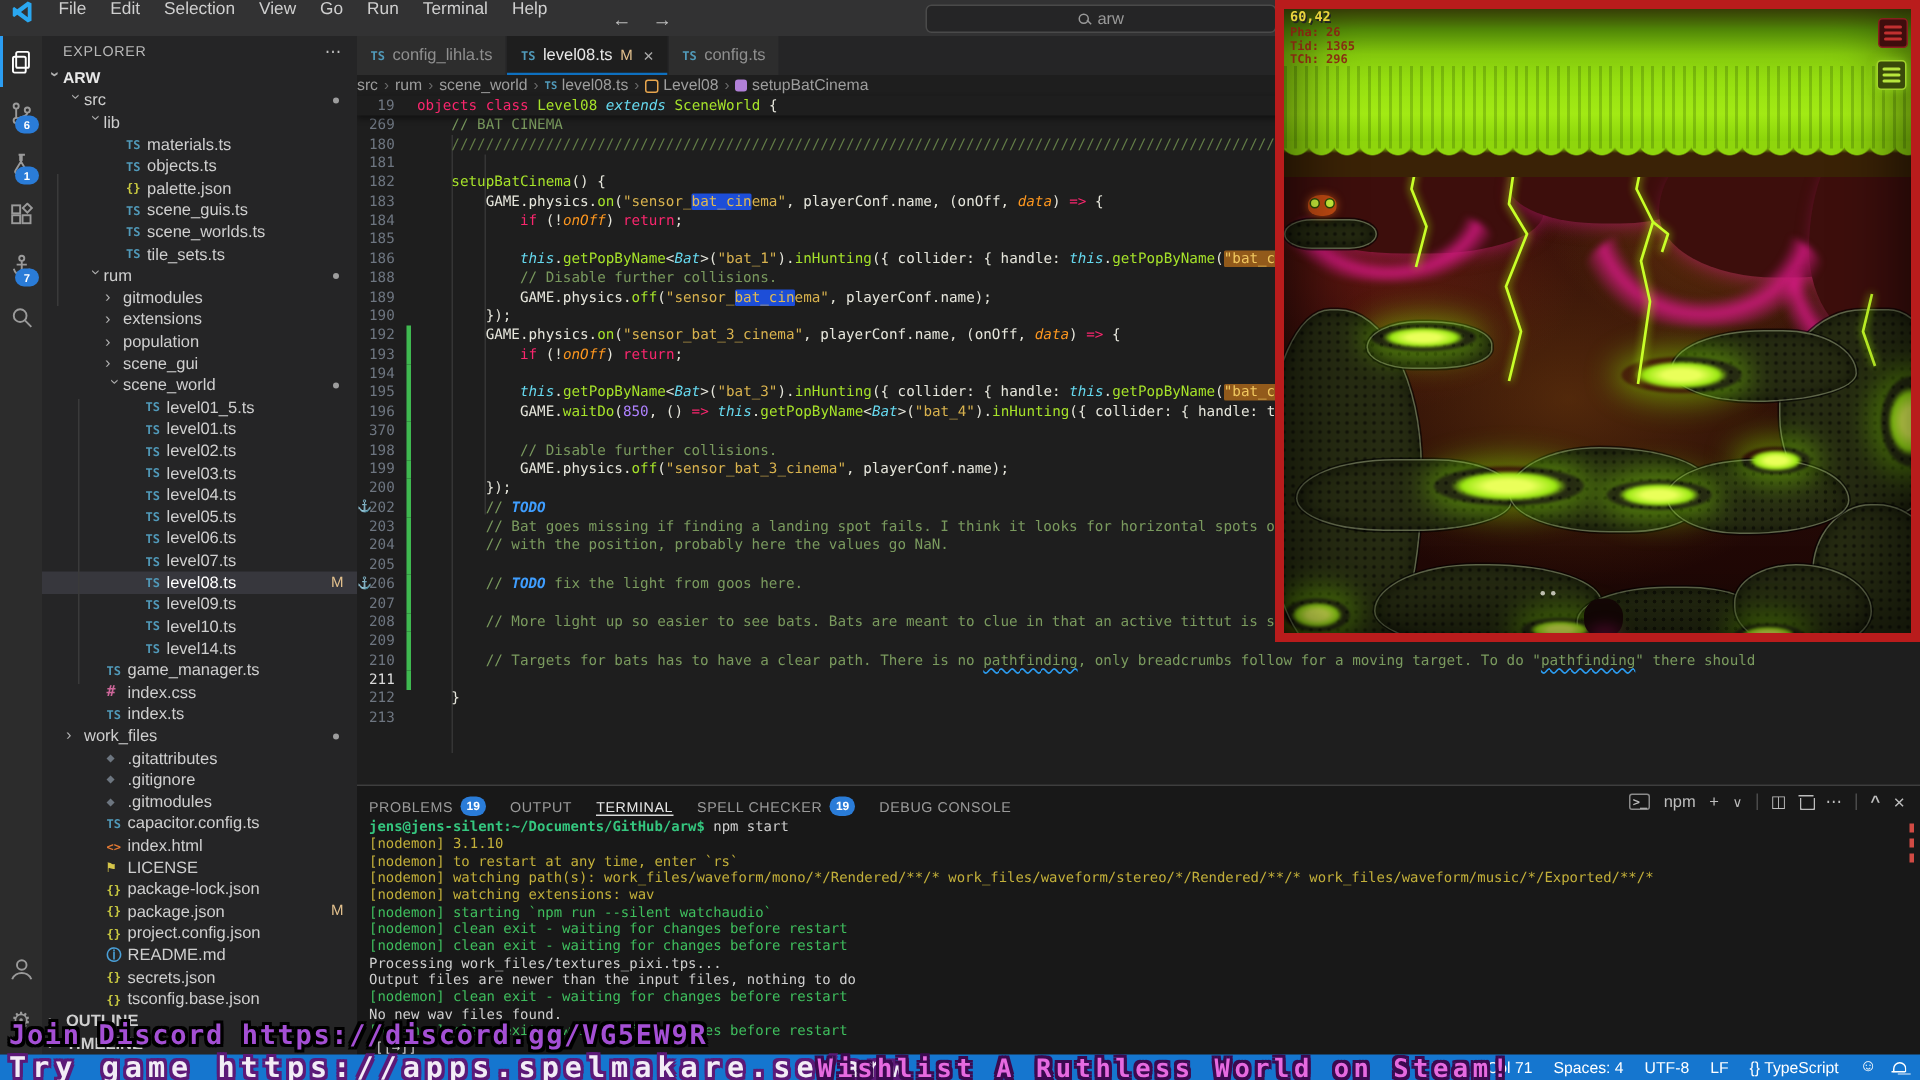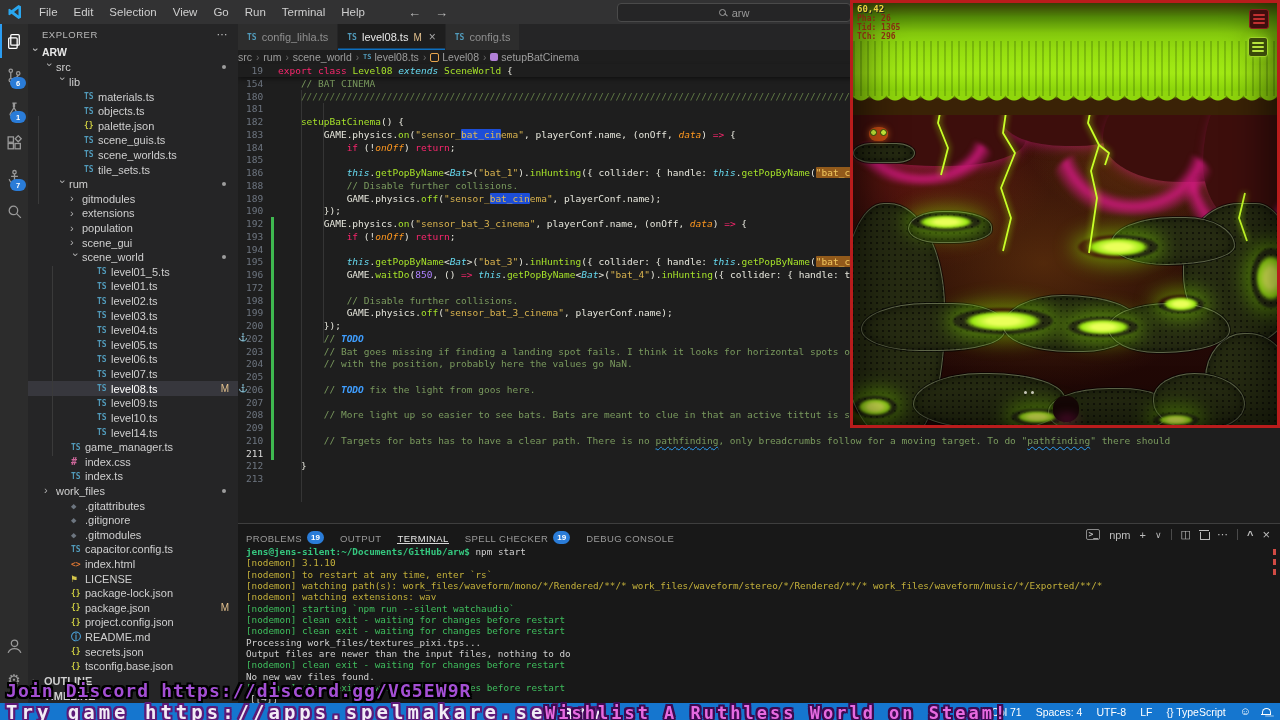--- a/index.html
+++ b/index.html
@@ -1,20 +1,20 @@
 <!DOCTYPE html>
 <html><head>
 <meta charset="utf-8">
 <style>
   html,body{margin:0;padding:0;background:#111;}
   #stage{position:relative;width:1280px;height:720px;background:#1e1e1e;overflow:hidden;
          font-family:"Liberation Sans",sans-serif;color:#ccc;}
   
   #titlebar{position:absolute;left:0;top:0;width:1280px;height:24px;background:#323233;
-            display:flex;align-items:center;font-size:11.5px;color:#cfcfcf;z-index:2;}
+            display:flex;font-size:11.5px;color:#cfcfcf;z-index:2;}
   #vscode-logo{width:16px;height:16px;margin:0 8px 0 7px;flex:none;}
   .menu-item{padding:0 8px;cursor:default;}
   #nav-arrows{position:absolute;left:408px;top:0;height:24px;display:flex;align-items:center;gap:14px;
               color:#bdbdbd;font-size:13px;}
   #searchbox{position:absolute;left:617px;top:3px;width:232px;height:17px;background:#252526;
              border:1px solid #4a4a4a;border-radius:4px;display:flex;align-items:center;justify-content:center;
              gap:5px;color:#9a9a9a;font-size:11px;}
   .mag{position:relative;width:8px;height:8px;flex:none;}
   .mag::before{content:"";position:absolute;left:0;top:0;width:5px;height:5px;border:1.3px solid #9a9a9a;border-radius:50%;}
   .mag::after{content:"";position:absolute;left:5.5px;top:5.5px;width:3.5px;height:1.3px;background:#9a9a9a;transform:rotate(45deg);}
@@ -107,21 +107,21 @@
              display:flex;align-items:center;justify-content:flex-end;color:#fff;font-size:10.5px;}
   .sitem{margin-right:14px;white-space:nowrap;}
   #status-icons{display:flex;align-items:center;gap:10px;margin-right:10px;}
   .smiley{font-size:11px;line-height:1;}
   .bell{position:relative;width:9px;height:10px;}
   .bell::before{content:"";position:absolute;left:1px;top:1px;width:7px;height:6px;background:transparent;border:1.2px solid #fff;
                 border-bottom:none;border-radius:5px 5px 0 0;}
   .bell::after{content:"";position:absolute;left:0;top:7px;width:9px;height:1.2px;background:#fff;box-shadow:4px 1.5px 0 -0.2px #fff;}
   
   #game{position:absolute;left:850px;top:0;width:430px;height:428px;z-index:5;background:#1d0705;
-        border:3px solid #b91c1c;box-sizing:border-box;overflow:hidden;}
+        border:6px solid #b91c1c;box-sizing:border-box;overflow:hidden;}
   #game .layer{position:absolute;left:0;top:0;right:0;bottom:0;}
   #g-base{background:
      radial-gradient(220px 160px at 320px 120px, rgba(190,120,20,.45), transparent 70%),
      radial-gradient(260px 180px at 190px 260px, rgba(150,90,18,.38), transparent 70%),
      radial-gradient(200px 140px at 60px 170px, rgba(130,30,22,.5), transparent 70%),
      linear-gradient(180deg,#41100b,#2a0b07 55%,#1d0705);}
   #g-top{position:absolute;left:0;top:0;width:424px;height:112px;
      background:linear-gradient(180deg,#57640a 0px,#6ab10a 14px,#8fd90e 30px,#a2ea14 70px,#86cf08 92px,#3a2206 96px);}
   #g-top::after{content:"";position:absolute;left:0;top:88px;width:100%;height:20px;
      background:radial-gradient(circle at 8px 0px,#8fd60c 9px,transparent 10px);background-size:17px 20px;background-repeat:repeat-x;}
@@ -484,21 +484,21 @@
       <span class="crumb">
         <span class="bc-mth"></span>
         <span>setupBatCinema</span>
       </span>
     </div>
   <div class="iguide" style="left:301px;top:90px;height:412px;"></div>
   <div class="iguide" style="left:323px;top:103px;height:240px;"></div>
   <div id="code-area">
     <div id="code-lines">
         <div class="cl">
-          <span class="lnum">154</span>
+          <span class="lnum">269</span>
           <span class="ltext"><span class="c-cmt">    // BAT CINEMA</span></span>
         </div>
         <div class="cl">
           <span class="lnum">180</span>
           <span class="ltext"><span class="c-cmt2">    //////////////////////////////////////////////////////////////////////////////////////////////////////////////////////////////////////////////////////////</span></span>
         </div>
         <div class="cl">
           <span class="lnum">181</span>
           <span class="ltext"></span>
         </div>
@@ -553,21 +553,21 @@
           <span class="lnum">195</span>
           <span class="chbar"></span>
           <span class="ltext"><span class="c-pln">            </span><span class="c-typ">this</span><span class="c-pln">.</span><span class="c-fn">getPopByName</span><span class="c-pln">&lt;</span><span class="c-typ">Bat</span><span class="c-pln">&gt;(</span><span class="c-str">"bat_3"</span><span class="c-pln">).</span><span class="c-fn">inHunting</span><span class="c-pln">({ collider: { handle: </span><span class="c-typ">this</span><span class="c-pln">.</span><span class="c-fn">getPopByName</span><span class="c-pln">(</span><span class="c-m2">"bat_ci</span></span>
         </div>
         <div class="cl">
           <span class="lnum">196</span>
           <span class="chbar"></span>
           <span class="ltext"><span class="c-pln">            GAME.</span><span class="c-fn">waitDo</span><span class="c-pln">(</span><span class="c-num">850</span><span class="c-pln">, () </span><span class="c-kw">=&gt;</span><span class="c-pln"> </span><span class="c-typ">this</span><span class="c-pln">.</span><span class="c-fn">getPopByName</span><span class="c-pln">&lt;</span><span class="c-typ">Bat</span><span class="c-pln">&gt;(</span><span class="c-str">"bat_4"</span><span class="c-pln">).</span><span class="c-fn">inHunting</span><span class="c-pln">({ collider: { handle: th</span></span>
         </div>
         <div class="cl">
-          <span class="lnum">172</span>
+          <span class="lnum">370</span>
           <span class="chbar"></span>
           <span class="ltext"></span>
         </div>
         <div class="cl">
           <span class="lnum">198</span>
           <span class="chbar"></span>
           <span class="ltext"><span class="c-cmt">            // Disable further collisions.</span></span>
         </div>
         <div class="cl">
           <span class="lnum">199</span>
@@ -635,21 +635,21 @@
           <span class="ltext"><span class="c-pln">    }</span></span>
         </div>
         <div class="cl">
           <span class="lnum">213</span>
           <span class="ltext"></span>
         </div>
       </div>
   </div>
   <div id="sticky">
     <span class="lnum">19</span>
-    <span id="sticky-segs"><span class="c-kw">export</span><span class="c-pln"> </span><span class="c-kw">class</span><span class="c-pln"> </span><span class="c-fn">Level08</span><span class="c-pln"> </span><span class="c-typ">extends</span><span class="c-pln"> </span><span class="c-fn">SceneWorld</span><span class="c-pln"> {</span></span>
+    <span id="sticky-segs"><span class="c-kw">objects</span><span class="c-pln"> </span><span class="c-kw">class</span><span class="c-pln"> </span><span class="c-fn">Level08</span><span class="c-pln"> </span><span class="c-typ">extends</span><span class="c-pln"> </span><span class="c-fn">SceneWorld</span><span class="c-pln"> {</span></span>
   </div>
 
   <div id="panel">
     <div id="panel-tabs">
         <div class="ptab">
           <span>PROBLEMS</span>
           <span class="pbadge">19</span>
         </div>
         <div class="ptab">
           <span>OUTPUT</span>

